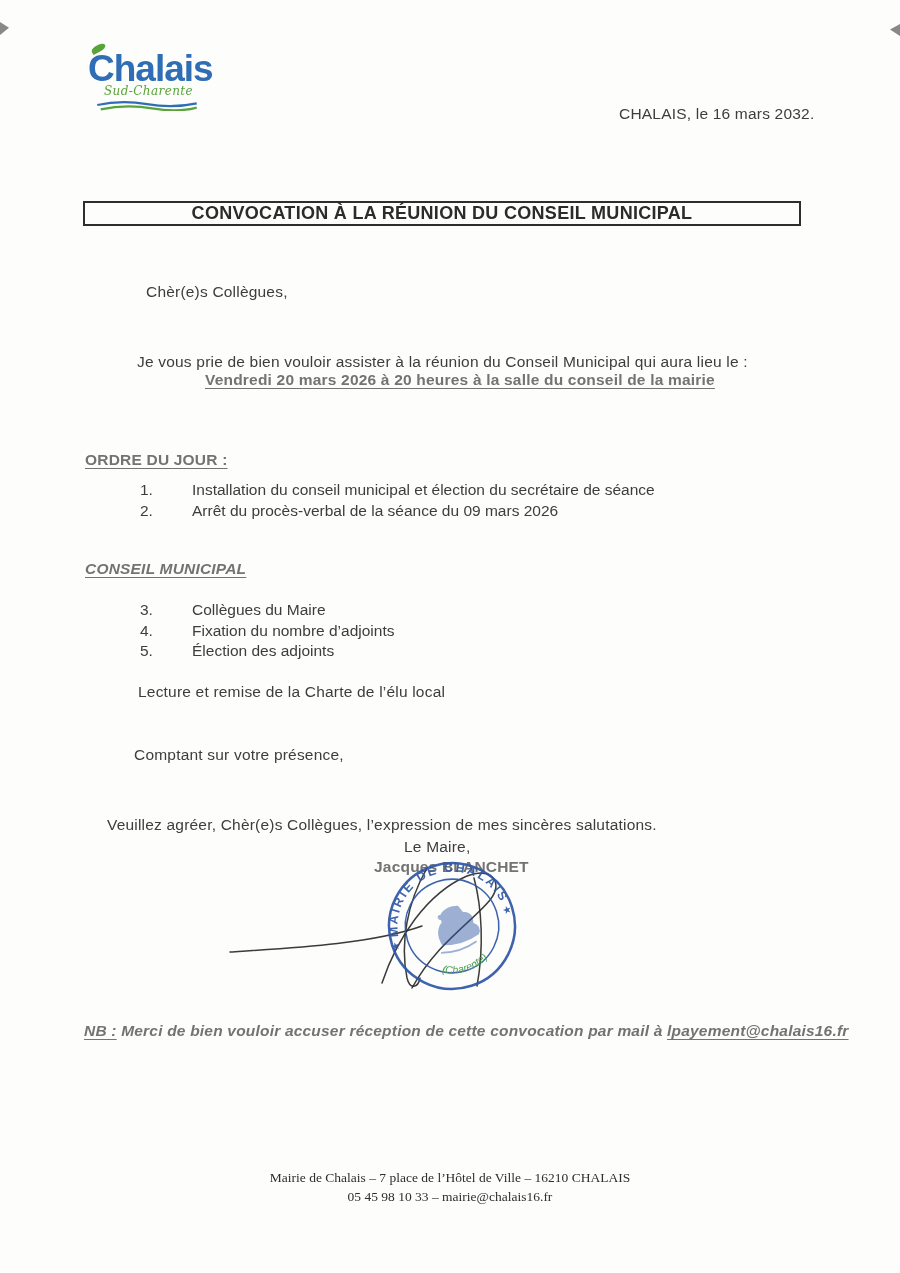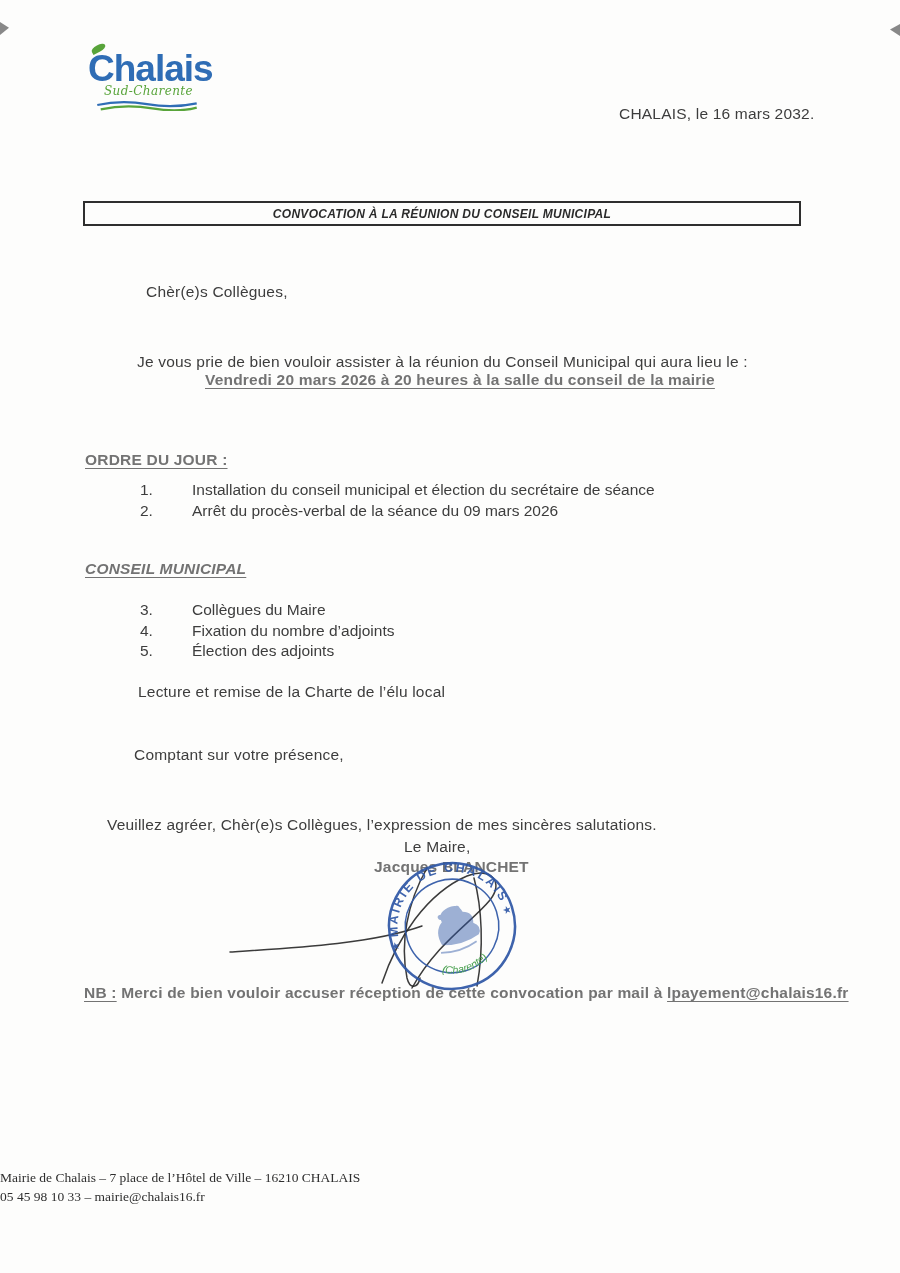--- a/index.html
+++ b/index.html
@@ -22,36 +22,36 @@
   .logo-sub { margin:-3px 0 0 16px; font-family:"DejaVu Serif", serif; font-style:italic;
               font-size:12px; color:#58a43a; letter-spacing:0.4px; }
   .logo-swoosh { display:block; width:118px; height:12px; margin-top:1px; }
 
   
   .date-line { left:619px; top:105px; }
 
   
   .title-box { position:absolute; left:83px; top:201px; width:718px; height:25px;
                border:2px solid #2e2e2e; display:flex; align-items:center; justify-content:center; }
-  .title-box span { font-weight:bold; font-size:12px; letter-spacing:0.3px; color:#2b2b2b;font-style:italic; }
+  .title-box span { font-weight:bold; font-size:18px; letter-spacing:0.3px; color:#2b2b2b; }
 
   
   .row { position:absolute; left:140px; display:flex; font-size:15.5px; }
   .row .num { width:52px; }
 
   
   .sig-svg { position:absolute; left:222px; top:848px; }
   .sig-svg path { stroke:#262626; stroke-width:1.5; fill:none; stroke-linecap:round; opacity:0.9; }
 
   
   .stamp { position:absolute; left:384px; top:858px; width:136px; height:136px;
            transform:rotate(-18deg); opacity:0.92; }
 
   
-  .footer { position:absolute; left:0; top:1168px; width:100%; 
+  .footer { position:absolute; left:0; top:1168px; width:100%; text-align:center;
             font-family:"Liberation Serif", serif; font-size:13.5px; color:#2e2e2e; line-height:19px; }
 
   
   .scan-mark { position:absolute; background:#4a4a4a; opacity:0.65; }
   .scan-mark.left  { left:0; top:22px; width:9px; height:13px; clip-path:polygon(0 0,100% 45%,0 100%); }
   .scan-mark.right { right:0; top:24px; width:10px; height:12px; clip-path:polygon(100% 0,0 45%,100% 100%); }
 </style>
 </head>
 <body>
 
@@ -139,21 +139,21 @@
       <text x="142" y="86" font-size="12" fill="#2e57a6">★</text>
       <g opacity="0.5" fill="#2e57a6">
         <path d="M62,98 q-4,-18 8,-26 q-2,-12 12,-14 q13,-2 15,10 q12,4 8,16 q9,7 2,15 q-22,7 -45,-1 z"></path>
         <circle cx="70" cy="66" r="3"></circle>
         <circle cx="92" cy="62" r="3"></circle>
         <path d="M58,106 q22,7 44,0" stroke-width="2" fill="none" stroke="#2e57a6"></path>
       </g>
     </svg>
   </div>
 
-  <div class="line bold" style="left:84px; top:984px;">
+  <div class="line bold" style="left:84px; top:1022px;font-style:italic;">
     <span class="ul">NB :</span><span> Merci de bien vouloir accuser réception de cette convocation par mail à </span><span class="ul">lpayement@chalais16.fr</span>
   </div>
 
   <div class="footer">
     <div>Mairie de Chalais – 7 place de l’Hôtel de Ville – 16210 CHALAIS</div>
     <div>05 45 98 10 33 – mairie@chalais16.fr</div>
   </div>
 
 </div>
 

